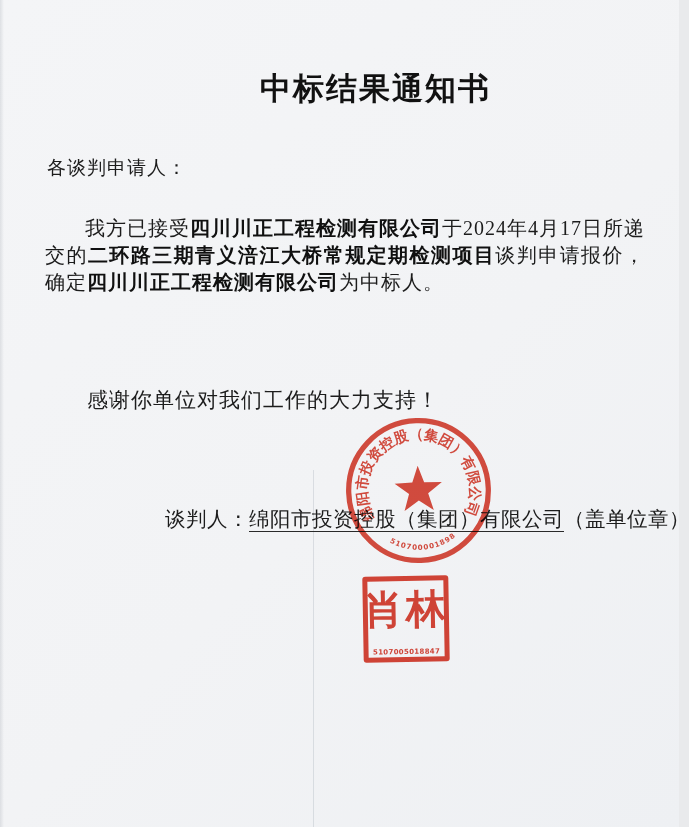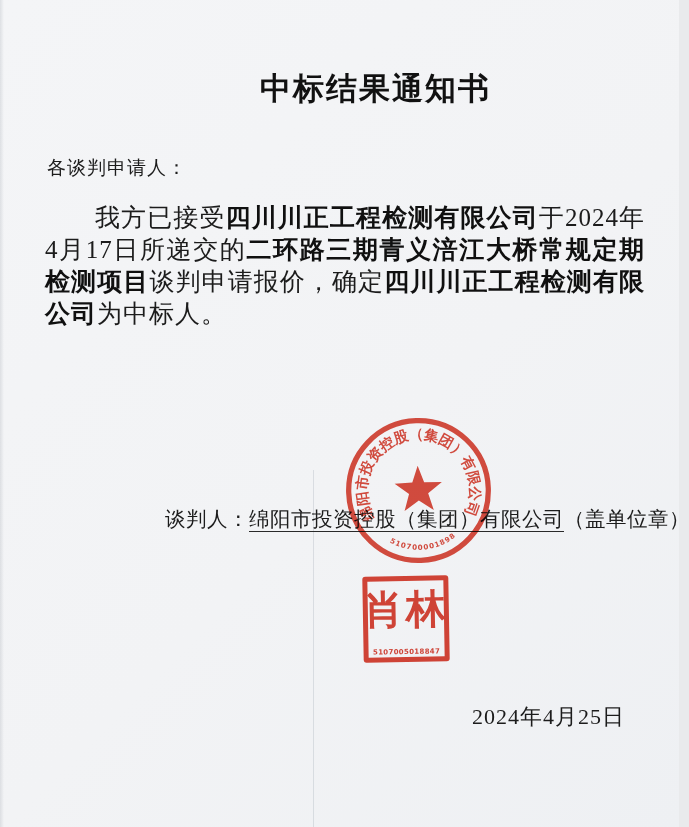--- a/index.html
+++ b/index.html
@@ -34,22 +34,22 @@
     font-size:31px;font-weight:bold;
     letter-spacing:2px;
     color:#111;
     transform:translateX(36px);
   }
   .salutation{
     position:absolute;left:47px;top:155px;
     font-size:19px;letter-spacing:1px;color:#1c1c1c;
   }
   .body-par{
-    position:absolute;left:45px;top:177px;width:600px;
-    font-size:25px;line-height:32px;letter-spacing:1px;
+    position:absolute;left:45px;top:195px;width:600px;
+    font-size:20px;line-height:27px;letter-spacing:1px;
     text-align:justify;text-indent:2em;color:#1c1c1c;
   }
   .body-par .bold{font-weight:bold;color:#101010;}
   .thanks{
     position:absolute;left:45px;top:386px;width:600px;
     font-size:21px;letter-spacing:1px;text-indent:2em;color:#1c1c1c;
   }
 
   .negotiator-line{
     position:absolute;left:165px;top:505px;
@@ -127,25 +127,25 @@
 
   <div class="edge-shade"></div>
   <div class="crease crease-1"></div>
 
   <div class="doc-title">中标结果通知书</div>
 
   <div class="salutation">各谈判申请人：</div>
 
   <p class="body-par"><span>我方已接受</span><span class="bold">四川川正工程检测有限公司</span><span>于2024年4月17日所递交的</span><span class="bold">二环路三期青义涪江大桥常规定期检测项目</span><span>谈判申请报价，确定</span><span class="bold">四川川正工程检测有限公司</span><span>为中标人。</span></p>
 
+  <div class="thanks">感谢你单位对我们工作的大力支持！</div>
 
   <div class="negotiator-line"><span>谈判人：</span><span class="uname">绵阳市投资控股（集团）有限公司</span><span>（盖单位章）</span></div>
 
 
-  <div class="doc-date">2024年4月25日</div>
 
   <svg class="round-seal" viewBox="0 0 160 160">
     <defs>
       <path id="arcTop" d="M 33.2 107 A 54 54 0 1 1 126.8 107" fill="none"></path>
       <path id="arcBottom" d="M 44.4 130.8 A 62 62 0 0 0 115.6 130.8" fill="none"></path>
     </defs>
     <circle class="ring" cx="80" cy="80" r="73"></circle>
     <polygon class="star" points="80,54 86.2,71.5 104.7,72 90,83.2 95.3,101 80,90.5 64.7,101 70,83.2 55.3,72 73.8,71.5"></polygon>
     <text class="arc-text">
       <textPath href="#arcTop" startOffset="0">绵阳市投资控股（集团）有限公司</textPath>

